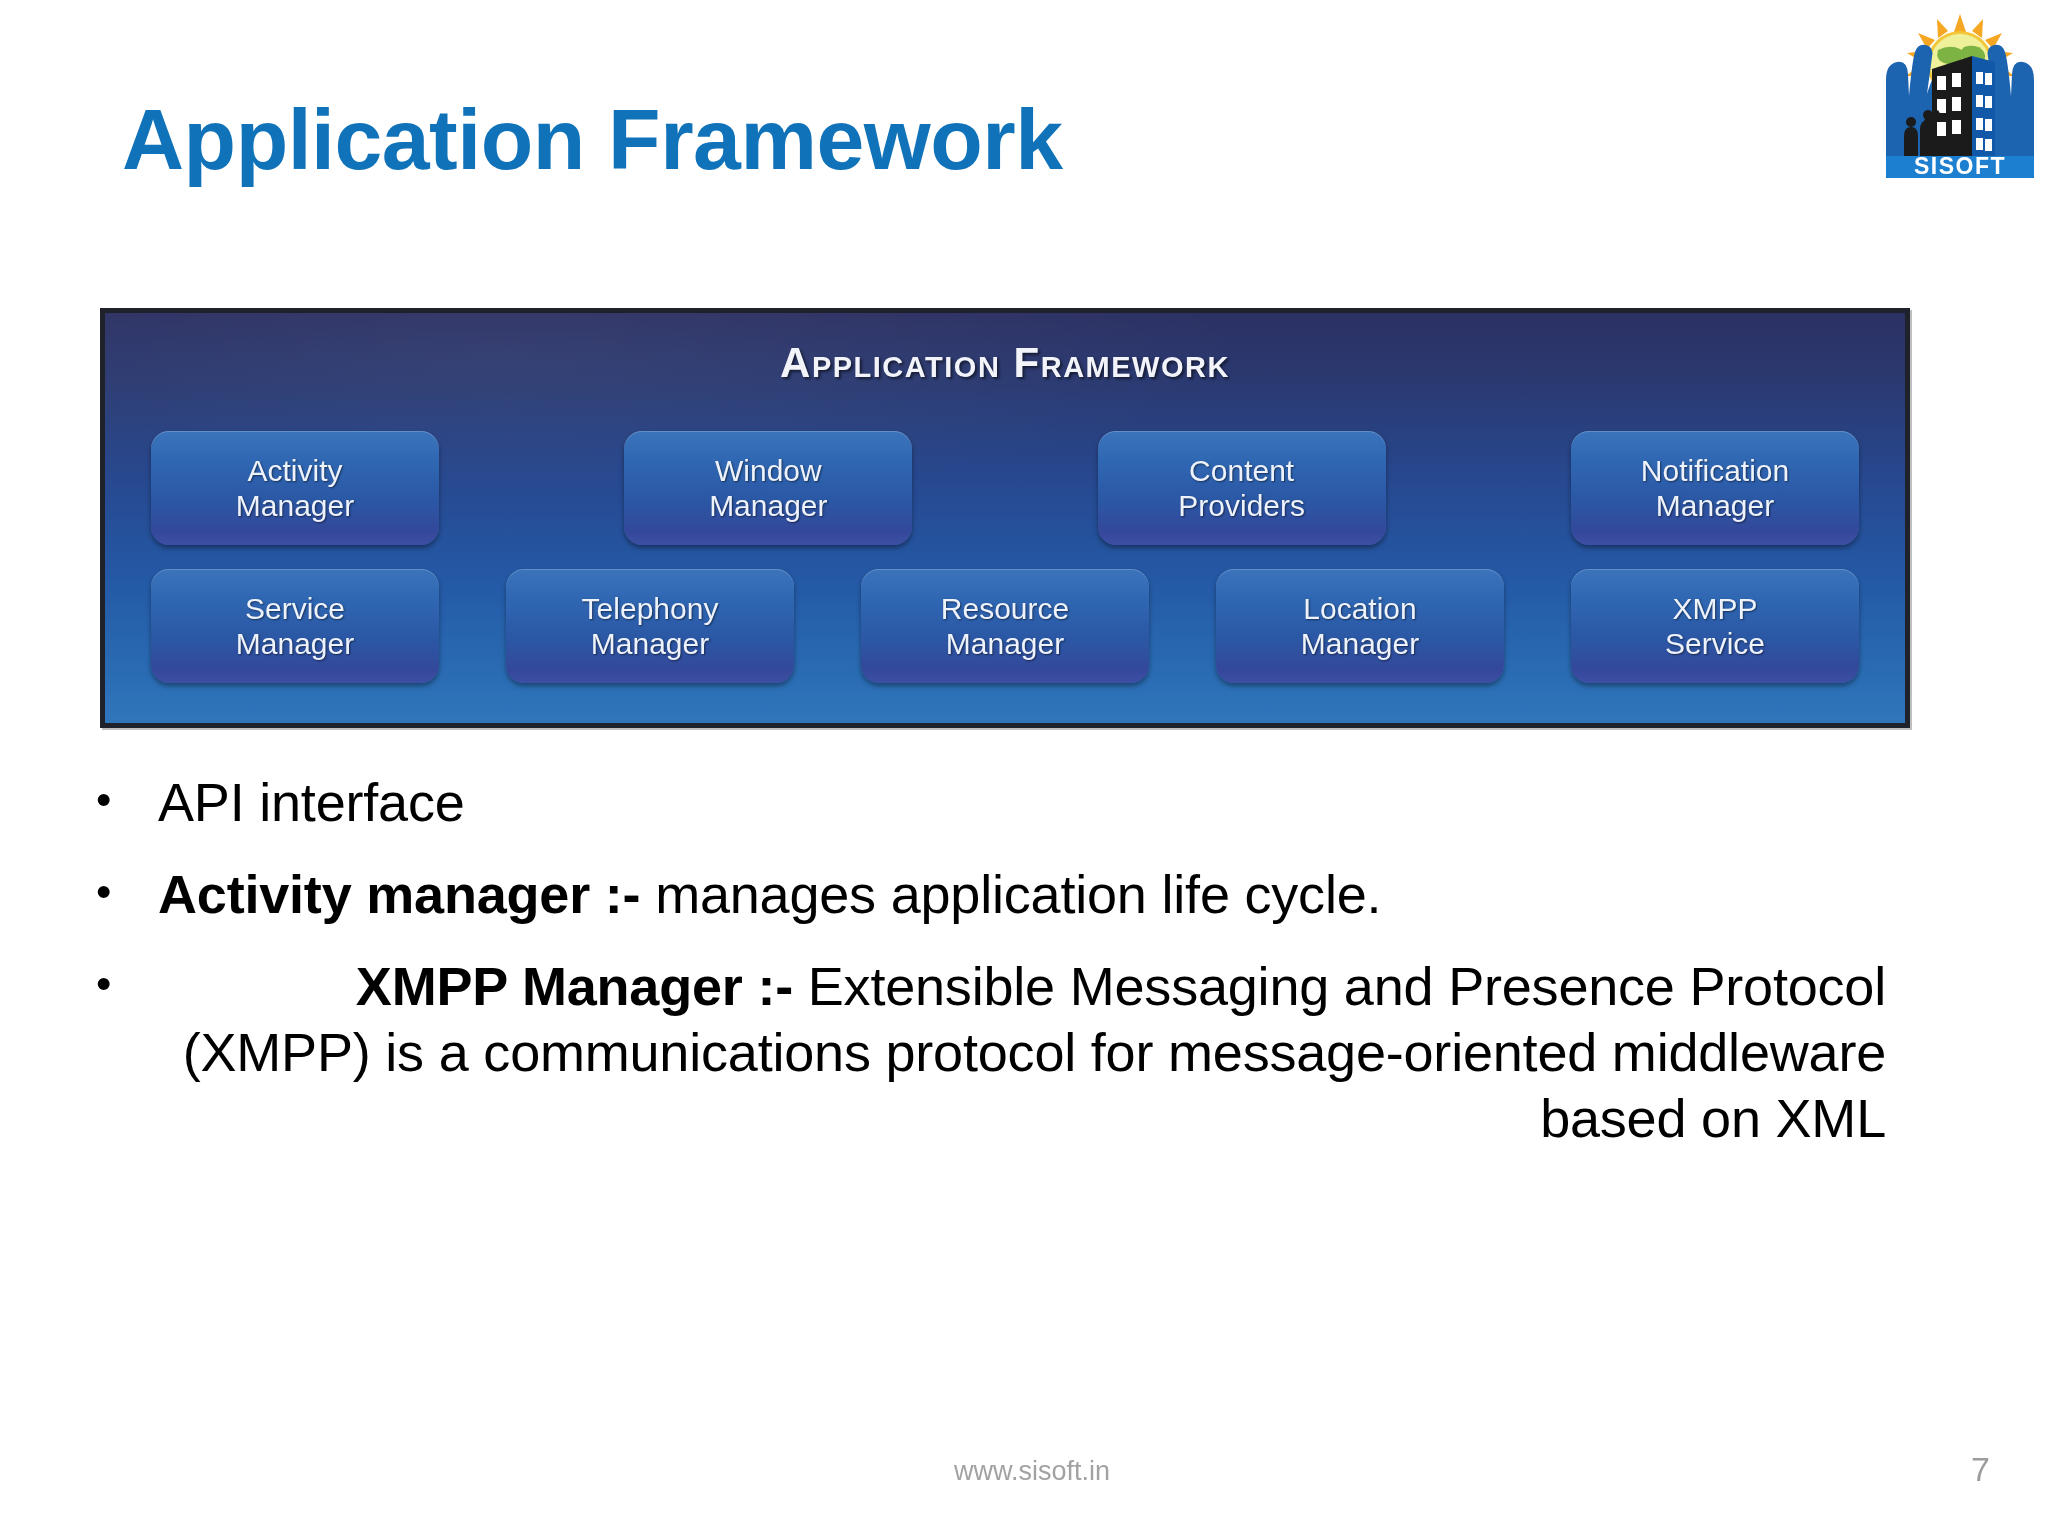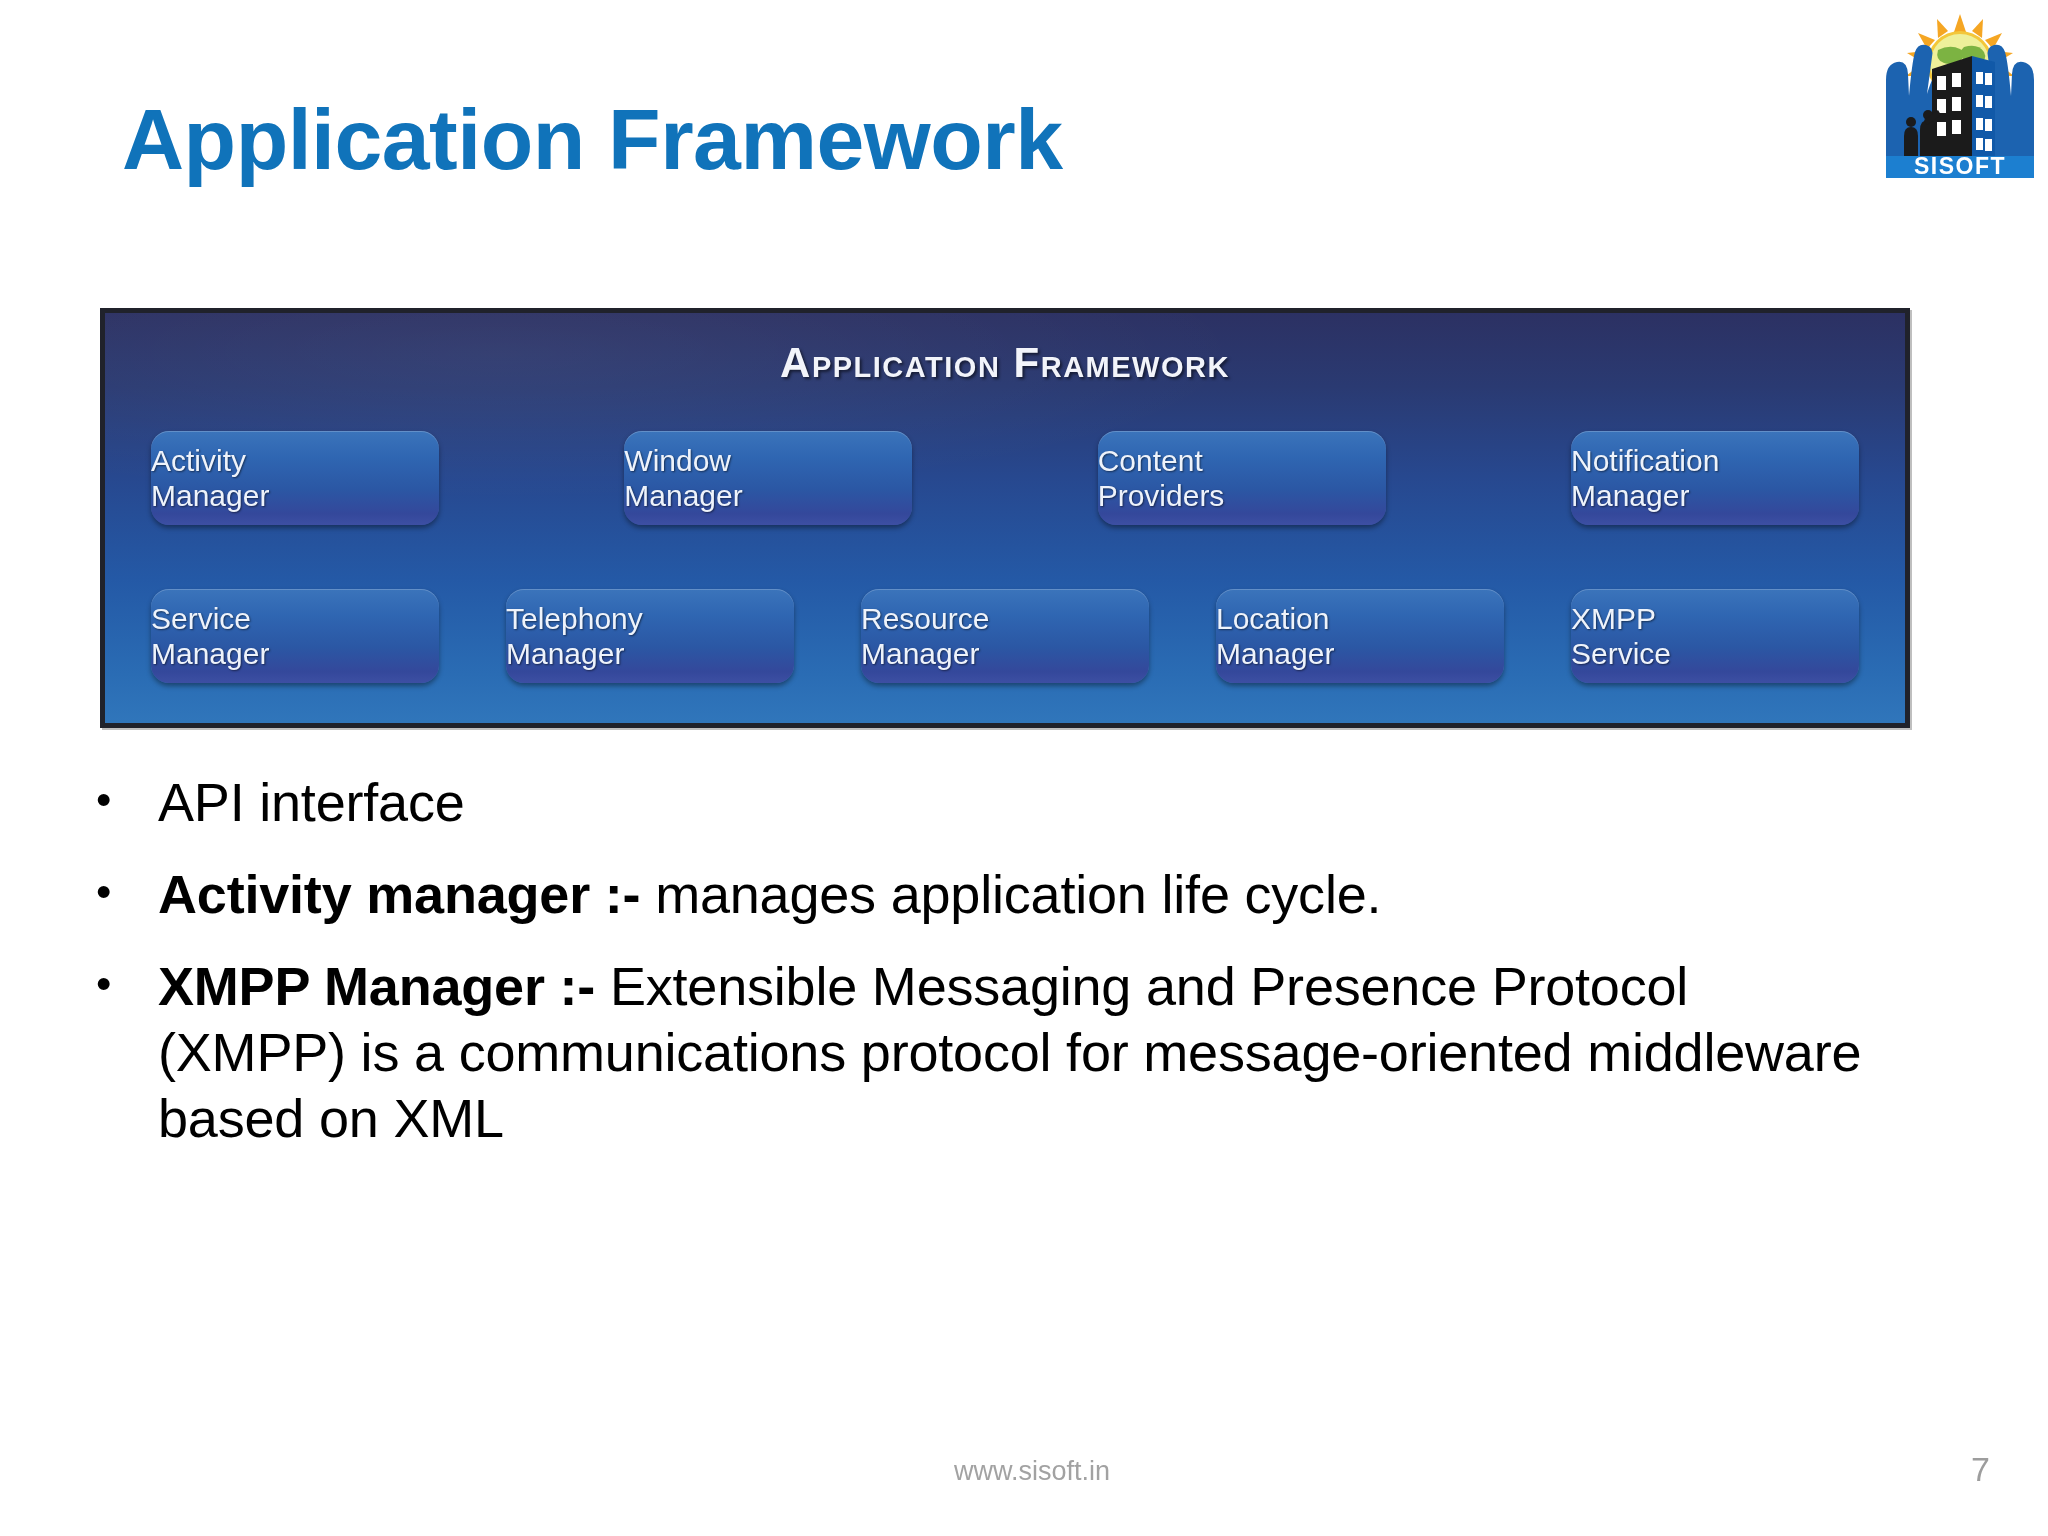--- a/index.html
+++ b/index.html
@@ -90,25 +90,25 @@
     justify-content: space-between;
     z-index: 2;
   }
   .grid-row {
     display: flex;
     justify-content: space-between;
     align-items: center;
   }
   .node {
     width: 288px;
-    height: 94px;
+    height: 114px;
     border-radius: 18px;
     display: flex;
     flex-direction: column;
-    align-items: flex-start;
+    align-items: center;
     justify-content: center;
     color: #eef3fb;
     font-size: 30px;
     line-height: 1.17;
     text-align: center;
     background: linear-gradient(to bottom,
                 #3b74bb 0%,
                 #2f66b2 28%,
                 #2b57a4 62%,
                 #34489b 88%,
@@ -136,20 +136,21 @@
     flex: 0 0 62px;
     font-size: 44px;
     line-height: 1.16;
     padding-top: 4px;
     text-align: left;
   }
   .bullet-text {
     font-size: 54px;
     line-height: 1.22;
     letter-spacing: -0.2px;
+    text-align: right;
   }
   .bullet-text .b { font-weight: bold; }
 
   
   .footer-url {
     position: absolute;
     left: 0;
     width: 100%;
     top: 1456px;
     text-align: center;

